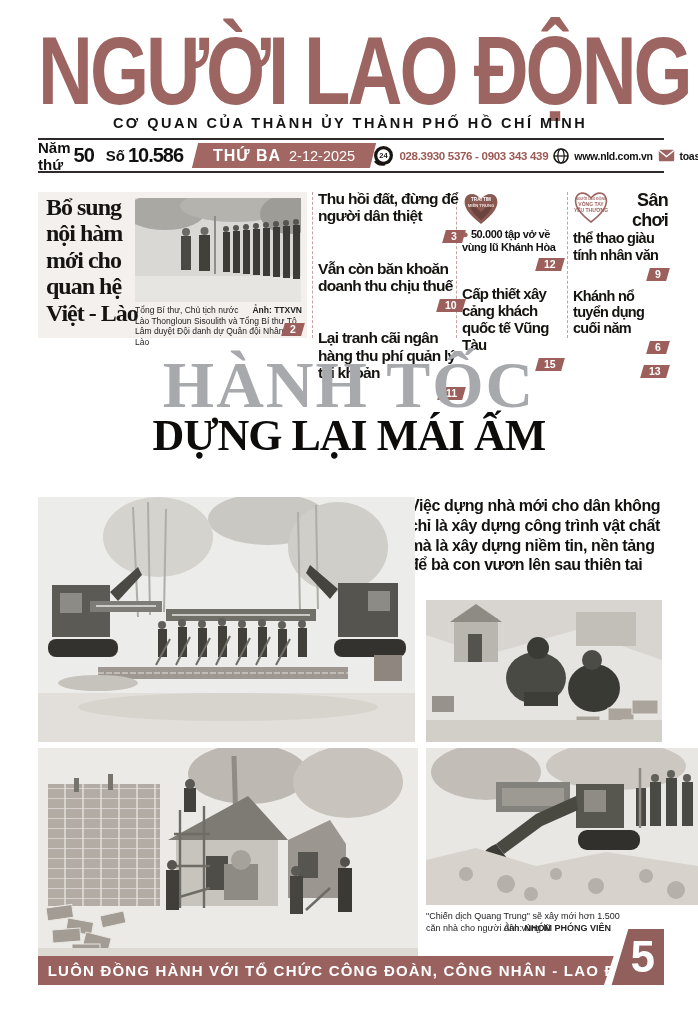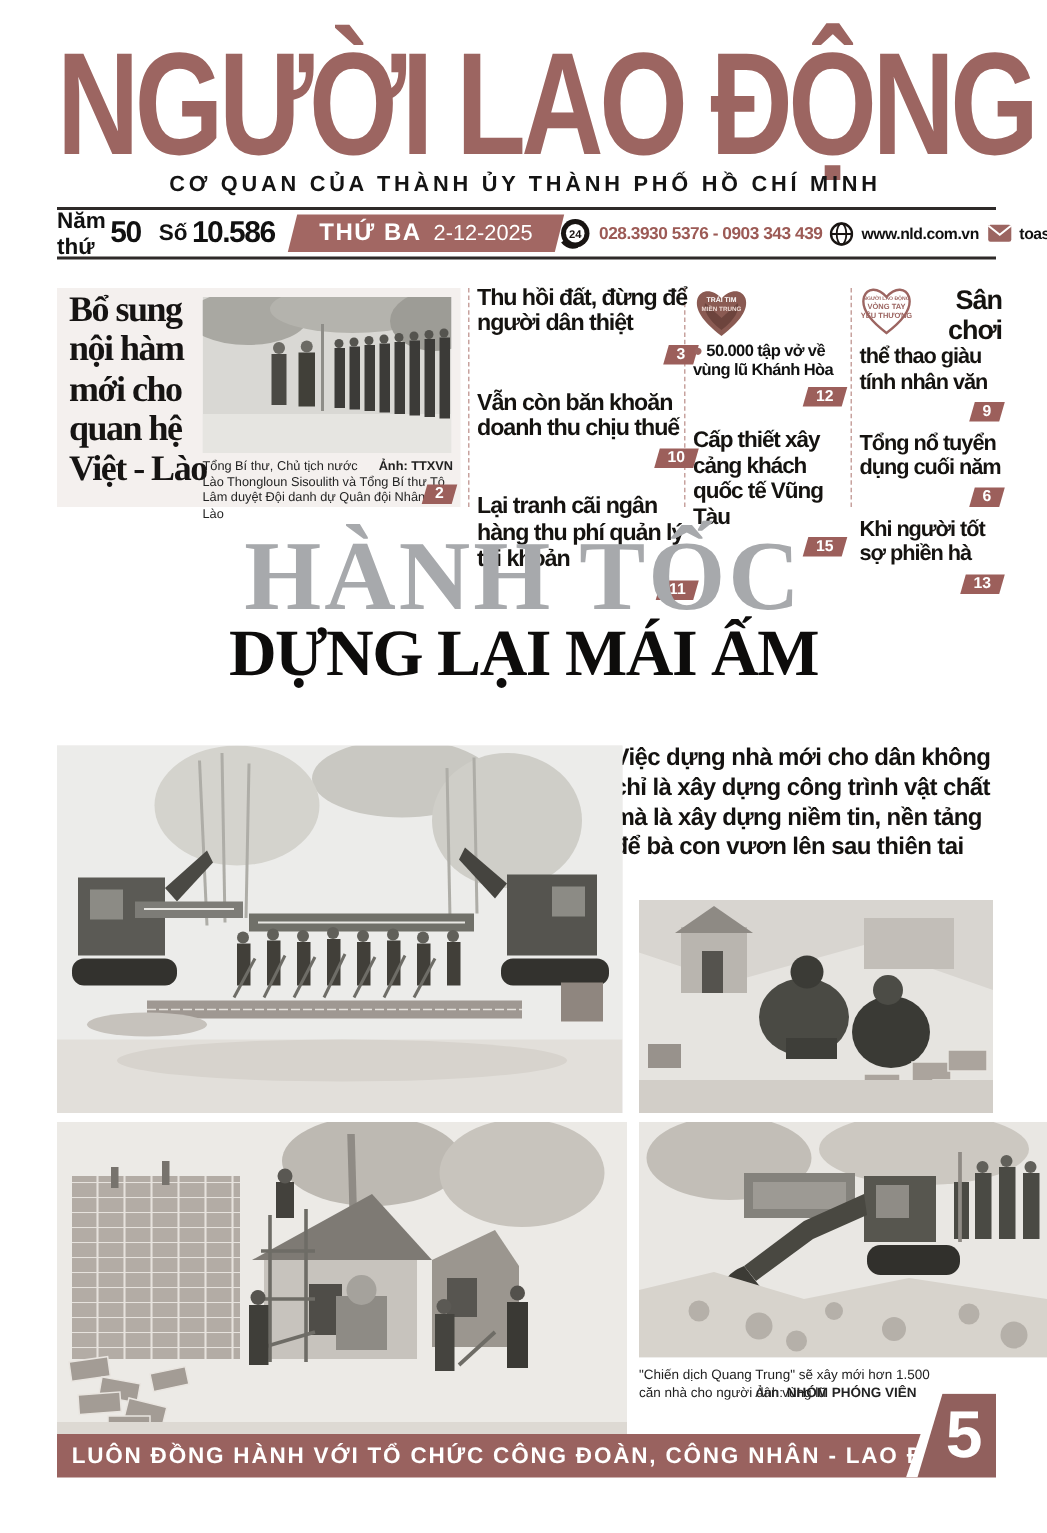--- a/index.html
+++ b/index.html
@@ -220,25 +220,24 @@
         <path d="M18 32 C6 23 1 15 3 8 C5 2 12 1 18 8 C24 1 31 2 33 8 C35 15 30 23 18 32 Z" fill="none" stroke="#9c6561" stroke-width="1.6"></path>
         <text x="18" y="10" font-size="3.4" font-weight="bold" text-anchor="middle" fill="#9c6561">NGƯỜI LAO ĐỘNG</text>
         <text x="18" y="16" font-size="5" font-weight="bold" text-anchor="middle" fill="#9c6561">VÒNG TAY</text>
         <text x="18" y="22" font-size="5" font-weight="bold" text-anchor="middle" fill="#9c6561">YÊU THƯƠNG</text>
       </svg>
       <div class="hitem">Sân chơi</div>
     </div>
     <div class="hitem">thể thao giàu tính nhân văn</div>
     <div class="rowbadge"><span class="badge"><span>9</span></span></div>
     <div class="g">
-      <div class="hitem">Tổng nổ tuyển dụng cuối năm</div>
+      <div class="hitem">Khánh nổ tuyển dụng cuối năm</div>
       <div class="rowbadge"><span class="badge"><span>6</span></span></div>
     </div>
     <div class="g">
-      <div class="hitem">Khi người tốt sợ phiền hà</div>
       <div class="rowbadge"><span class="badge"><span>13</span></span></div>
     </div>
   </div>
 
   <div class="kicker">HÀNH TỐC</div>
   <div class="bigtitle">DỰNG LẠI MÁI ẤM</div>
   <div class="standfirst">Việc dựng nhà mới cho dân không chỉ là xây dựng công trình vật chất mà là xây dựng niềm tin, nền tảng để bà con vươn lên sau thiên tai</div>
 
   <div class="ph" id="photoA">
     <svg viewBox="0 0 377 245" preserveAspectRatio="none">

